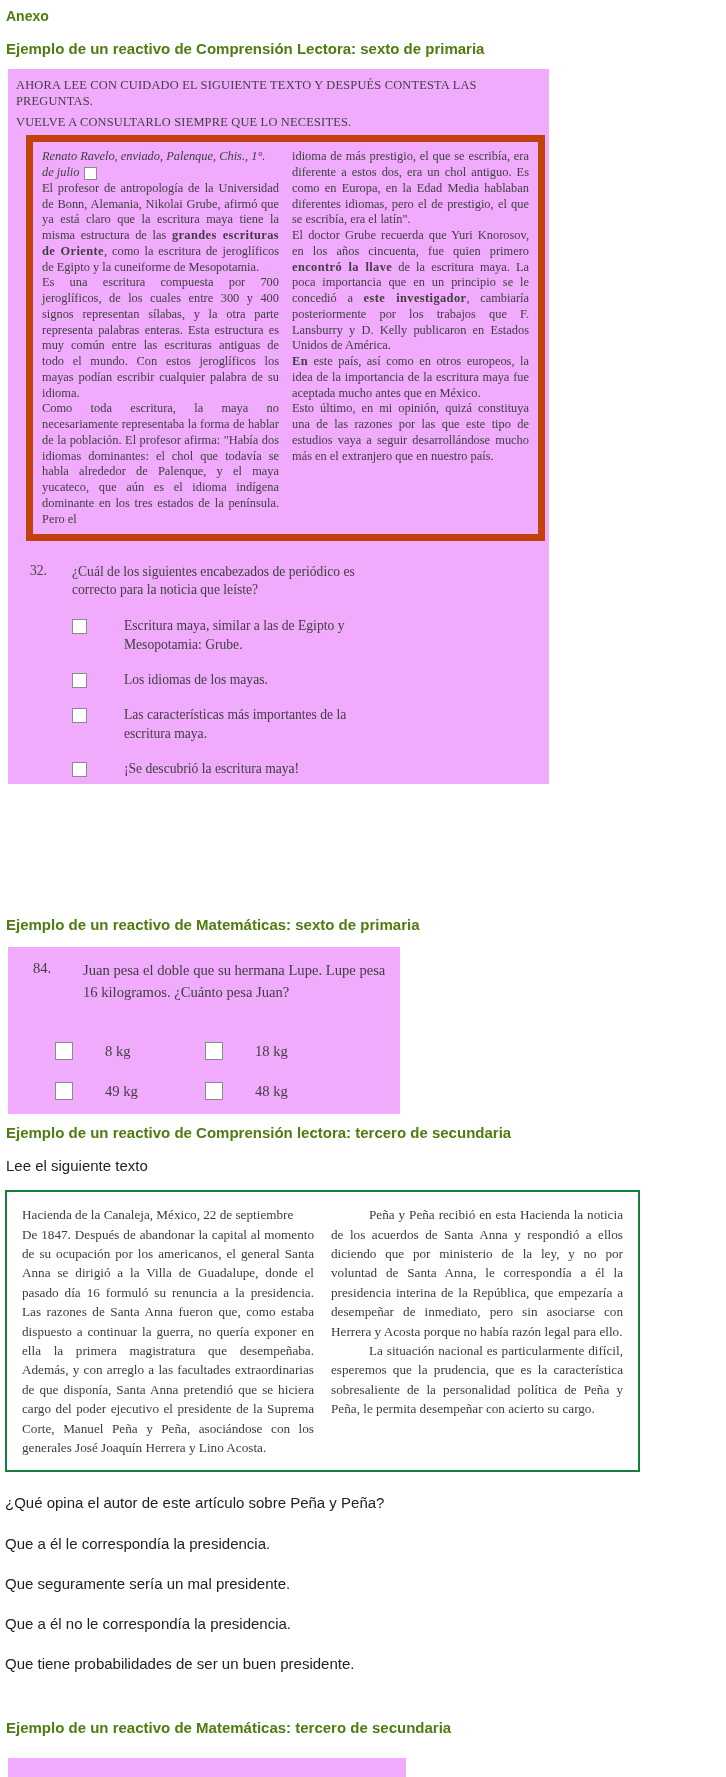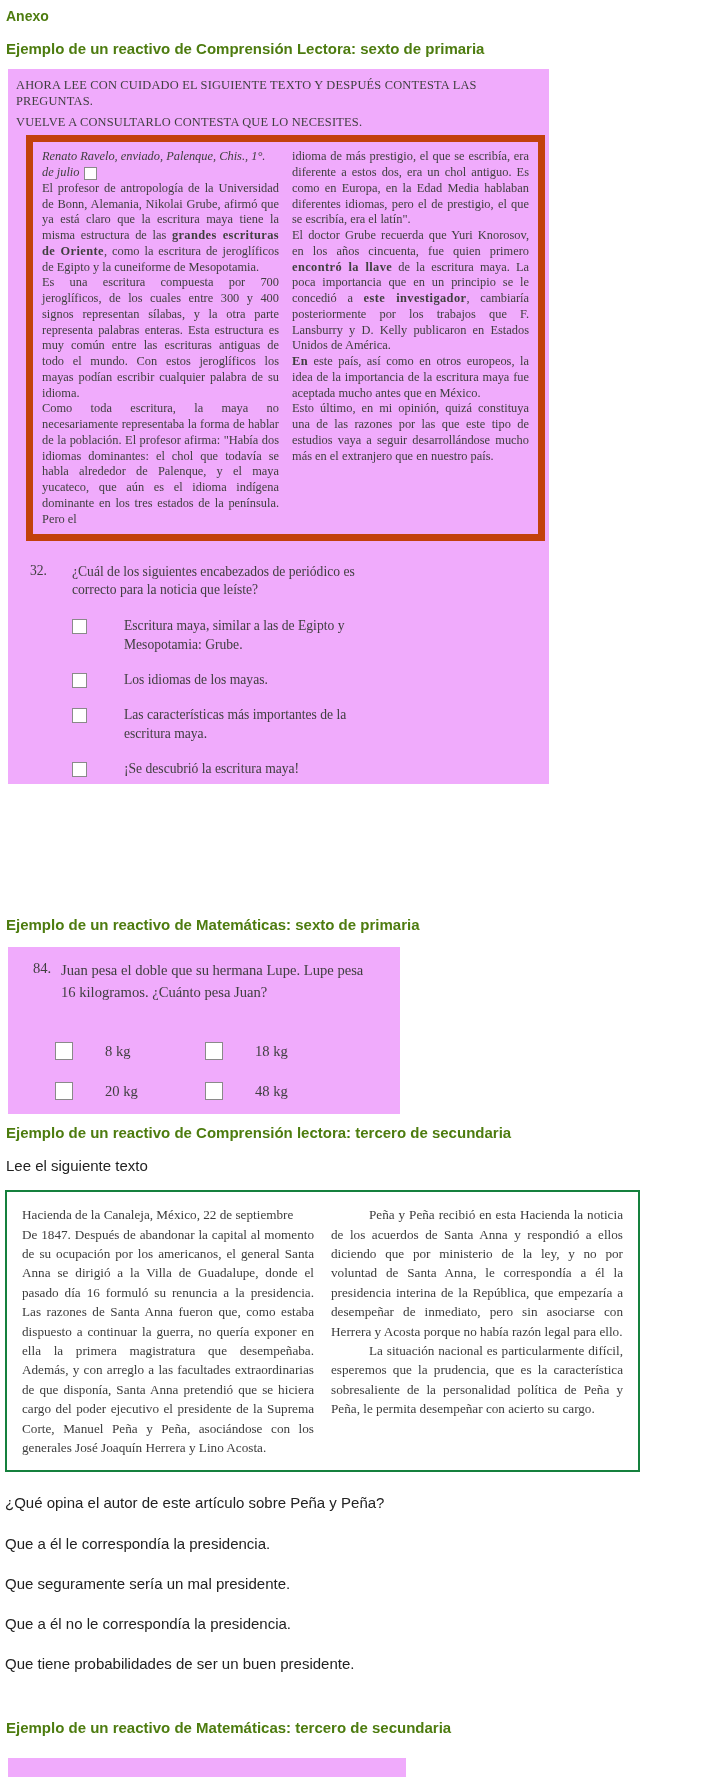--- a/index.html
+++ b/index.html
@@ -27,21 +27,21 @@
 
   .qblock{display:flex;margin:22px 0 0 22px;gap:16px;font-size:13.6px;}
   .qnum{flex:none;width:26px;}
   .qtext{width:288px;line-height:1.32;}
   .q32opts{margin-top:18px;}
   .q32opt{display:flex;gap:37px;margin-top:17px;align-items:flex-start;justify-content:flex-end;}
   .q32opt .olabel{width:238px;line-height:1.35;}
 
   #h2{margin-top:132px;}
   #scan2{margin:14px 0 0 8px;width:392px;padding:13px 0 14px 0;}
-  .q84{display:flex;margin-left:25px;gap:2px;font-size:14.6px;}
+  .q84{display:flex;margin-left:25px;gap:24px;font-size:14.6px;}
   .q84 .qtext84{width:318px;line-height:1.5;}
   .kgrid{display:grid;grid-template-columns:150px 150px;row-gap:22px;margin:38px 0 0 47px;}
   .kopt{display:flex;align-items:center;gap:32px;font-size:14.6px;}
 
   #h3{margin-top:10px;}
   #lead{margin:16px 0 0 6px;font-size:15px;color:#222;}
   #box2{margin:16px 0 0 5px;width:601px;border:2px solid #15803d;padding:13px 15px;display:flex;gap:17px;background:#fff;}
   .tcol2{flex:1;font-size:13.2px;line-height:1.47;text-align:justify;font-family:"Liberation Serif",serif;color:#3c3c3c;}
   .tcol2 p{margin:0;}
   .indent{text-indent:38px;}
@@ -56,21 +56,21 @@
 </style>
 </head>
 <body>
 
 <div class="heading" id="anexo">Anexo</div>
 
 <div class="heading" id="h1">Ejemplo de un reactivo de Comprensión Lectora: sexto de primaria</div>
 
 <div class="scan" id="scan1">
   <div class="instruction">AHORA LEE CON CUIDADO EL SIGUIENTE TEXTO Y DESPUÉS CONTESTA LAS PREGUNTAS.</div>
-  <div class="instruction">VUELVE A CONSULTARLO CONTESTA QUE LO NECESITES.</div>
+  <div class="instruction">VUELVE A CONSULTARLO SIEMPRE QUE LO NECESITES.</div>
 
   <div class="textbox">
     <div class="tcol">
       <p class="byline"><span>Renato Ravelo, enviado, Palenque, Chis., 1°. de julio</span><span class="cb cb-sm"></span></p>
       <p><span>El profesor de antropología de la Universidad de Bonn, Alemania, Nikolai Grube, afirmó que ya está claro que la escritura maya tiene la misma estructura de las </span><span class="b">grandes escrituras de Oriente</span><span>, como la escritura de jeroglíficos de Egipto y la cuneiforme de Mesopotamia.</span></p>
       <p>Es una escritura compuesta por 700 jeroglíficos, de los cuales entre 300 y 400 signos representan sílabas, y la otra parte representa palabras enteras. Esta estructura es muy común entre las escrituras antiguas de todo el mundo. Con estos jeroglíficos los mayas podían escribir cualquier palabra de su idioma.</p>
       <p>Como toda escritura, la maya no necesariamente representaba la forma de hablar de la población. El profesor afirma: "Había dos idiomas dominantes: el chol que todavía se habla alrededor de Palenque, y el maya yucateco, que aún es el idioma indígena dominante en los tres estados de la península. Pero el</p>
     </div>
     <div class="tcol">
       <p>idioma de más prestigio, el que se escribía, era diferente a estos dos, era un chol antiguo. Es como en Europa, en la Edad Media hablaban diferentes idiomas, pero el de prestigio, el que se escribía, era el latín".</p>
@@ -117,21 +117,21 @@
     <div class="kopt">
       <span class="cb cb-m"></span>
       <span>8 kg</span>
     </div>
     <div class="kopt">
       <span class="cb cb-m"></span>
       <span>18 kg</span>
     </div>
     <div class="kopt">
       <span class="cb cb-m"></span>
-      <span>20 kg</span>
+      <span>49 kg</span>
     </div>
     <div class="kopt">
       <span class="cb cb-m"></span>
       <span>48 kg</span>
     </div>
   </div>
 </div>
 
 <div class="heading" id="h3">Ejemplo de un reactivo de Comprensión lectora: tercero de secundaria</div>
 

